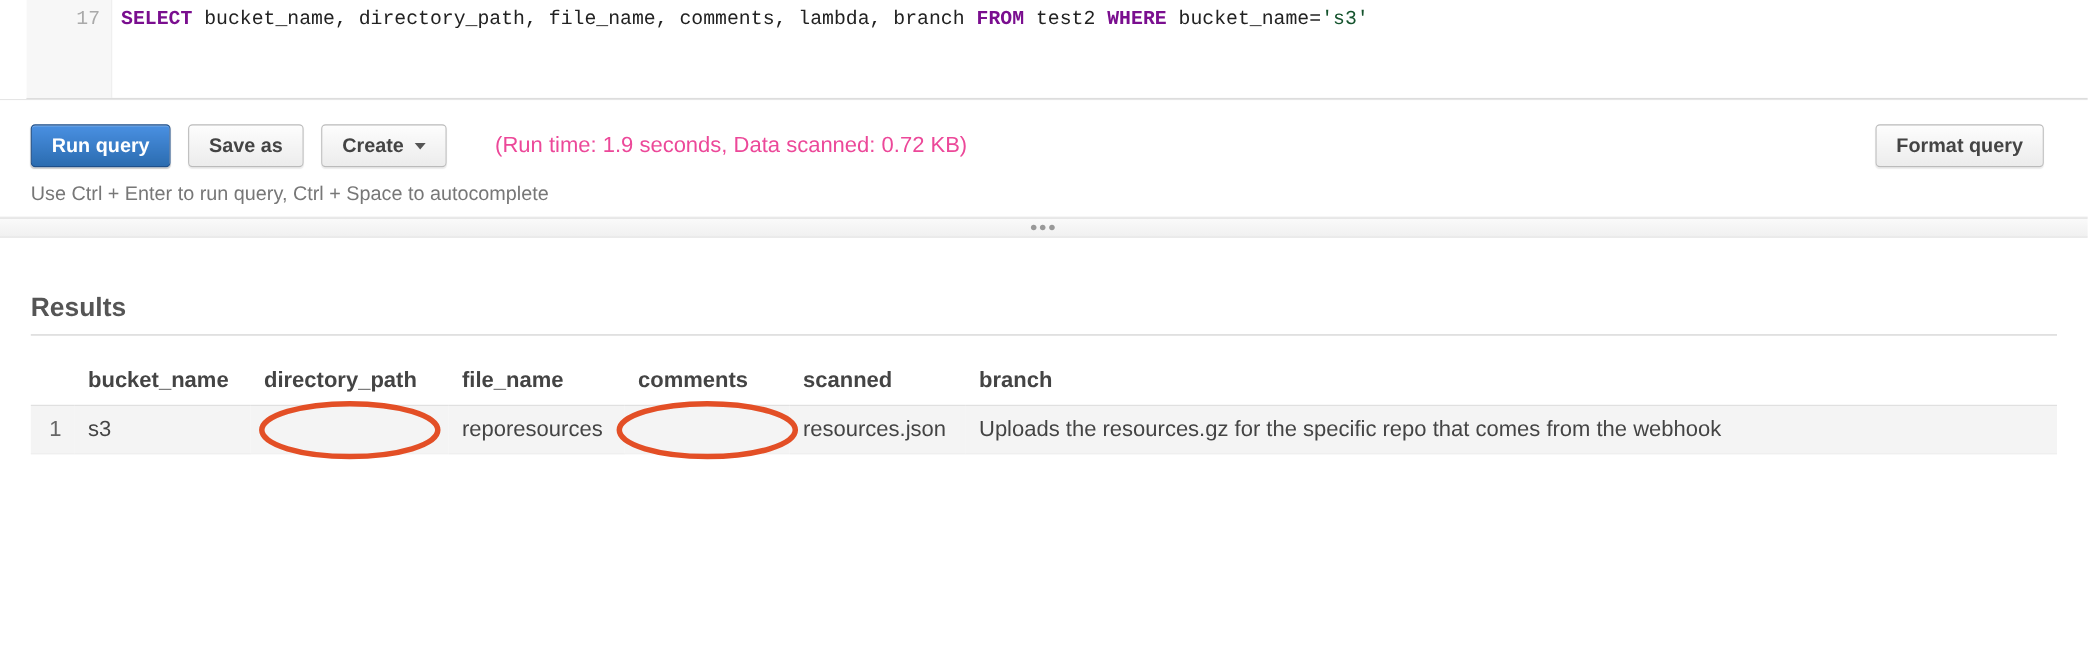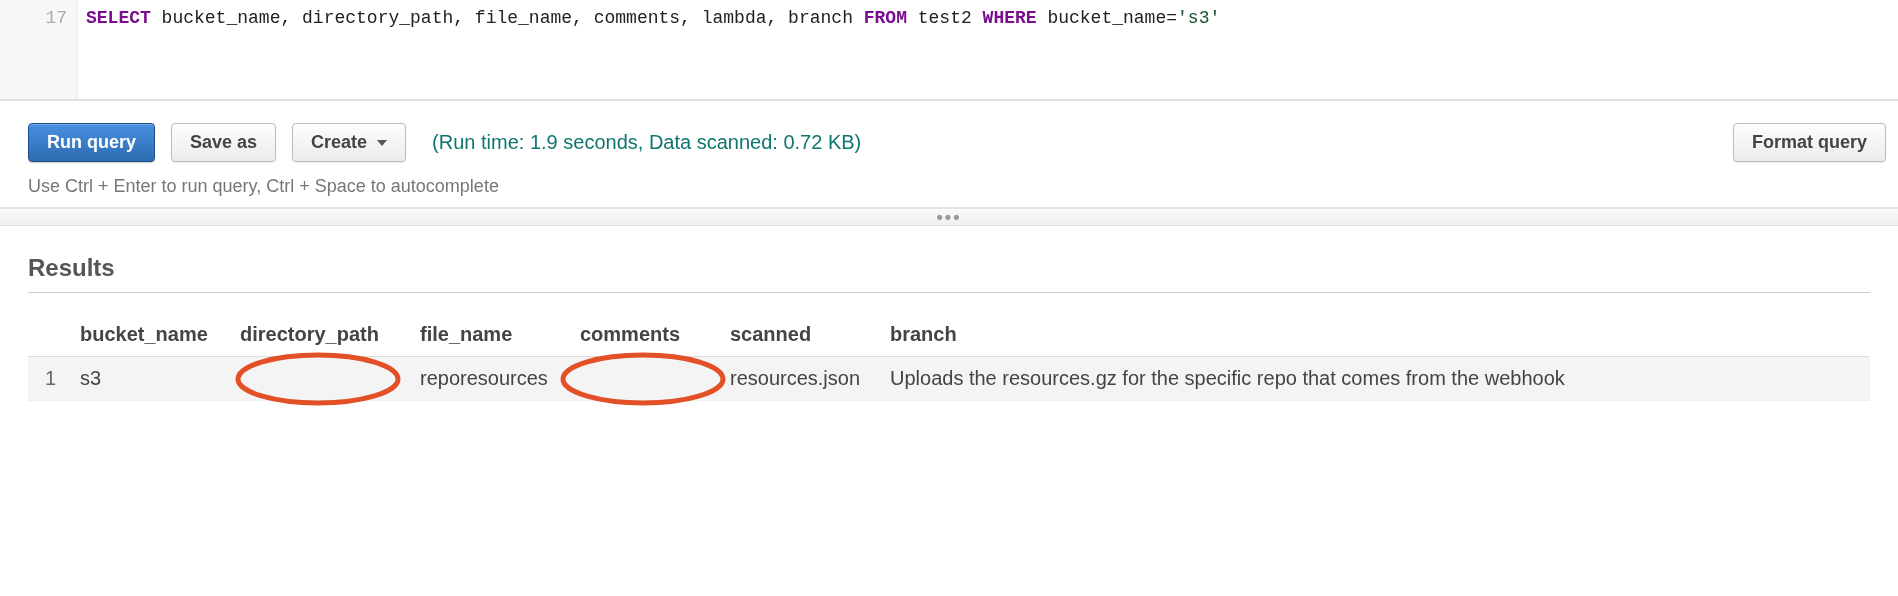--- a/index.html
+++ b/index.html
@@ -8,22 +8,23 @@
     font-family: "Helvetica Neue", Helvetica, Arial, sans-serif;
     font-size: 18px;
     color: #444;
     background: #fff;
     width: 1898px;
   }
   
   .editor {
     display: flex;
     border-bottom: 1px solid #ddd;
-    height: 100px;
+    height: 90px;
     overflow: hidden;
+    margin-left: 24px;
   }
   .gutter {
     width: 78px;
     background: #f7f7f7;
     border-right: 1px solid #eee;
     padding-top: 6px;
     text-align: right;
     color: #aaa;
     font-family: "Courier New", monospace;
     font-size: 18px;
@@ -39,21 +40,21 @@
   }
   .kw { color: #7a0e8f; font-weight: bold; }
   .id { color: #222; text-align: center; }
   .op { color: #222; }
   .str { color: #14532d; }
   
   .toolbar-wrap {
     border-top: 1px solid #e5e5e5;
     border-bottom: 1px solid #e5e5e5;
     background: #fff;
-    padding: 22px 12px 10px 28px;
+    padding: 22px 40px 10px 28px;
   }
   .toolbar { display: flex; align-items: center; gap: 16px; }
   .btn {
     display: inline-flex;
     align-items: center;
     gap: 6px;
     padding: 8px 18px;
     font-size: 18px;
     font-weight: 700;
     border-radius: 4px;
@@ -71,38 +72,38 @@
   }
   .btn-caret::after {
     content: "";
     display: inline-block;
     width: 0; height: 0;
     border-left: 5px solid transparent;
     border-right: 5px solid transparent;
     border-top: 6px solid #555;
     margin-left: 4px;
   }
-  .status { color: #0f766e; font-size: 20px; margin-left: 10px; text-align: center; }
+  .status { color: #ec4899; font-size: 20px; margin-left: 28px; text-align: center; }
   .spacer { flex: 1; }
   .hint { color: #777; font-size: 18px; margin-top: 14px; }
   
   .splitter {
     height: 18px;
     background: linear-gradient(#fafafa, #f0f0f0);
     border-top: 1px solid #e5e5e5;
     border-bottom: 1px solid #ddd;
     display: flex;
     align-items: center;
     justify-content: center;
     color: #999;
     cursor: row-resize;
   }
   .dots { letter-spacing: 2px; font-weight: bold; }
   
-  .results-area { padding: 28px 28px 16px 28px; }
+  .results-area { padding: 28px 28px 16px 28px; margin-top: 22px; }
   .results-title {
     font-size: 24px;
     font-weight: 700;
     color: #555;
     padding-bottom: 10px;
     border-bottom: 1px solid #ccc;
   }
   table.results {
     width: 100%;
     border-collapse: collapse;

